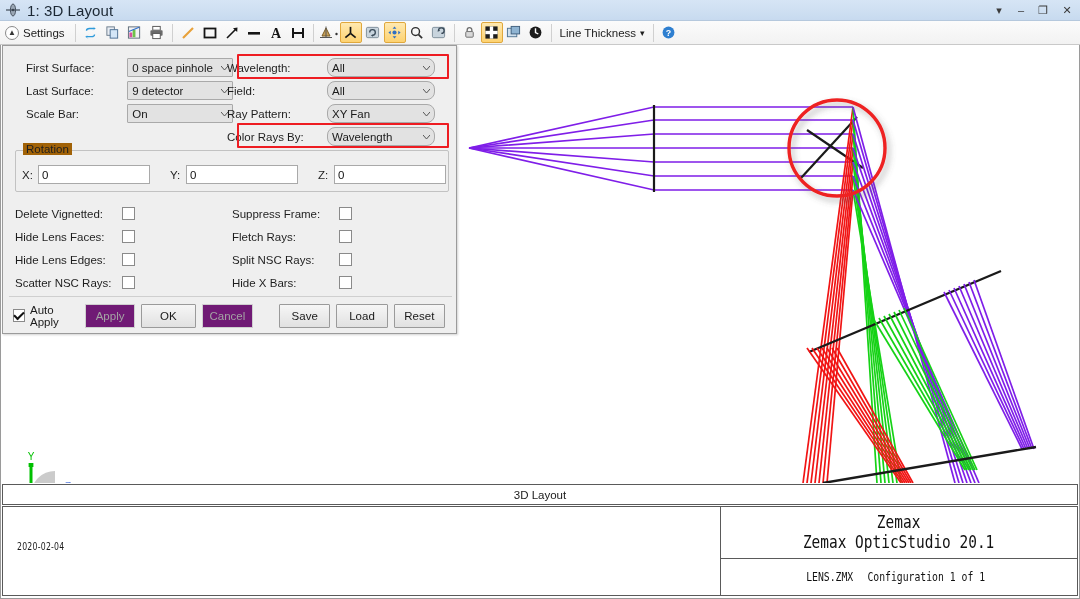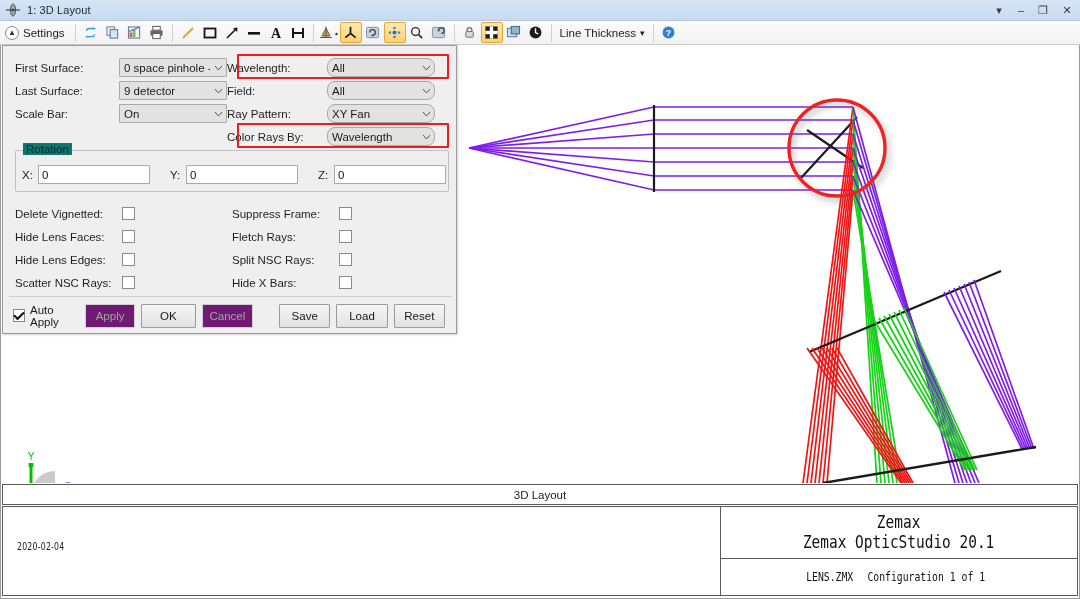--- a/index.html
+++ b/index.html
@@ -21,21 +21,21 @@
     position: absolute; left: 0; top: 0; width: 1080px; height: 21px;
     background: linear-gradient(to bottom, #d6e5f5 0%, #cfe0f2 50%, #c7daef 100%);
     border-bottom: 1px solid #b5c8dd;
     display: flex; align-items: center;
   }
   .titlebar .tb-icon {
     width: 16px; height: 16px; margin-left: 5px; margin-right: 6px;
     position: relative; flex: none;
   }
   .titlebar .tb-title {
-    font-size: 11px; color: #1b2733; letter-spacing: .1px;
+    font-size: 15px; color: #1b2733; letter-spacing: .1px;
   }
   .winctl {
     position: absolute; right: 0; top: 0; height: 21px;
     display: flex; align-items: center;
   }
   .winctl .wb {
     width: 22px; height: 21px; display: flex; align-items: center; justify-content: center;
     font-size: 11px; color: #3b3b3b; line-height: 1;
   }
   .winctl .wb.close { width: 26px; }
@@ -92,21 +92,21 @@
     border: 1px solid #9b9b9b;
     box-shadow: 1px 1px 2px rgba(0,0,0,.18);
     z-index: 40;
   }
   .sp-col-left  { position: absolute; left: 12px;  top: 10px; width: 218px; }
   .sp-col-right { position: absolute; left: 224px; top: 10px; width: 208px; }
   .frow {
     display: flex; align-items: center; height: 23px; margin-bottom: 0px;
   }
   .flabel { font-size: 11.5px; color: #1e1e1e; }
-  .sp-col-left .flabel  { width: 104px; }
+  .sp-col-left .flabel  { width: 104px; margin-left: 11px; }
   .sp-col-right .flabel { width: 100px; }
 
   .combo {
     position: relative; height: 19px; background: #e2e2e2;
     border: 1px solid #a9a9a9; border-radius: 1px;
     display: flex; align-items: center;
     font-size: 11.5px; color: #1a1a1a;
     padding-left: 4px; padding-right: 16px;
     white-space: nowrap; overflow: hidden;
   }
@@ -135,21 +135,21 @@
   .hl-box {
     position: absolute; border: 2px solid #ee1c22; border-radius: 1px;
     pointer-events: none; z-index: 5;
   }
 
   .group {
     position: absolute; left: 12px; top: 104px; width: 434px; height: 42px;
     border: 1px solid #c2c2c2; border-radius: 2px;
   }
   .group-title {
-    position: absolute; left: 7px; top: -8px; background: #0f766e;
+    position: absolute; left: 7px; top: -8px; background: #a16207;
     padding: 0 3px; font-size: 11.5px; color: #1e1e1e;
   }
   .rot-row { position: absolute; left: 6px; top: 14px; display: flex; align-items: center; }
   .rot-lbl { font-size: 11.5px; color: #1e1e1e; width: 16px; }
   .rot-inp {
     width: 112px; height: 19px; background: #fff; border: 1px solid #a9a9a9;
     font-size: 11.5px; color: #111; display: flex; align-items: center; padding-left: 3px;
   }
 
   .cb-grid { position: absolute; left: 12px; top: 156px; width: 434px; }

